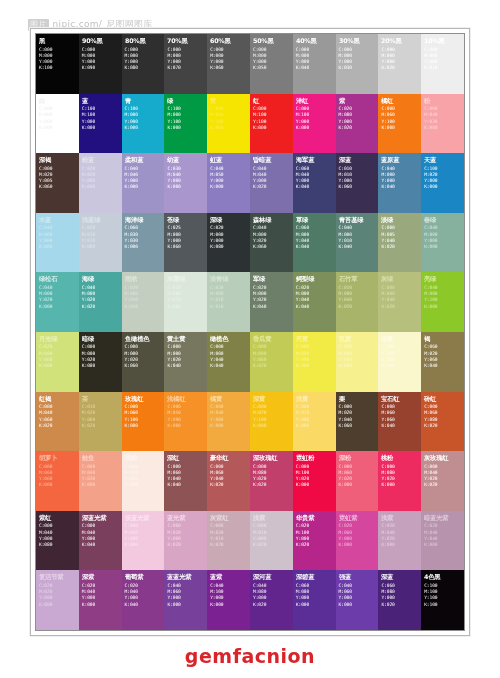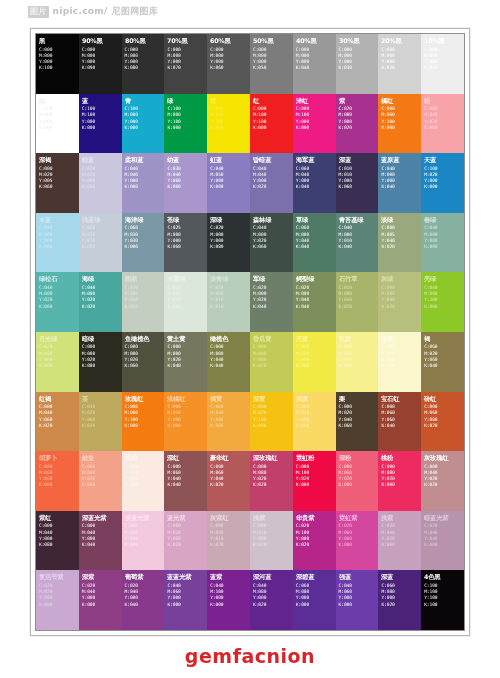--- a/index.html
+++ b/index.html
@@ -6,27 +6,26 @@
   html,body{margin:0;padding:0;}
   body{
     width:500px;height:678px;
     background:#ffffff;
     font-family:"DejaVu Sans","Liberation Sans",sans-serif;
     overflow:hidden;
     position:relative;
   }
   
   #watermark{
-    position:absolute;left:28px;top:5px;
+    position:absolute;left:28px;top:18px;
     font-size:9px;line-height:12px;
     color:#b9b9b9;
     letter-spacing:.3px;
     white-space:nowrap;
     filter:blur(.35px);
-    font-weight:bold;
   }
   #watermark .wm-badge{
     display:inline-block;background:#cfcfcf;color:#f2f2f2;
     padding:0 2px;border-radius:1px;margin-right:4px;font-size:8px;
   }
   #watermark .wm-url{color:#c2c2c2;margin-right:4px;}
   #watermark .wm-tail{color:#c9c9c9;}
 
   
   #poster{

